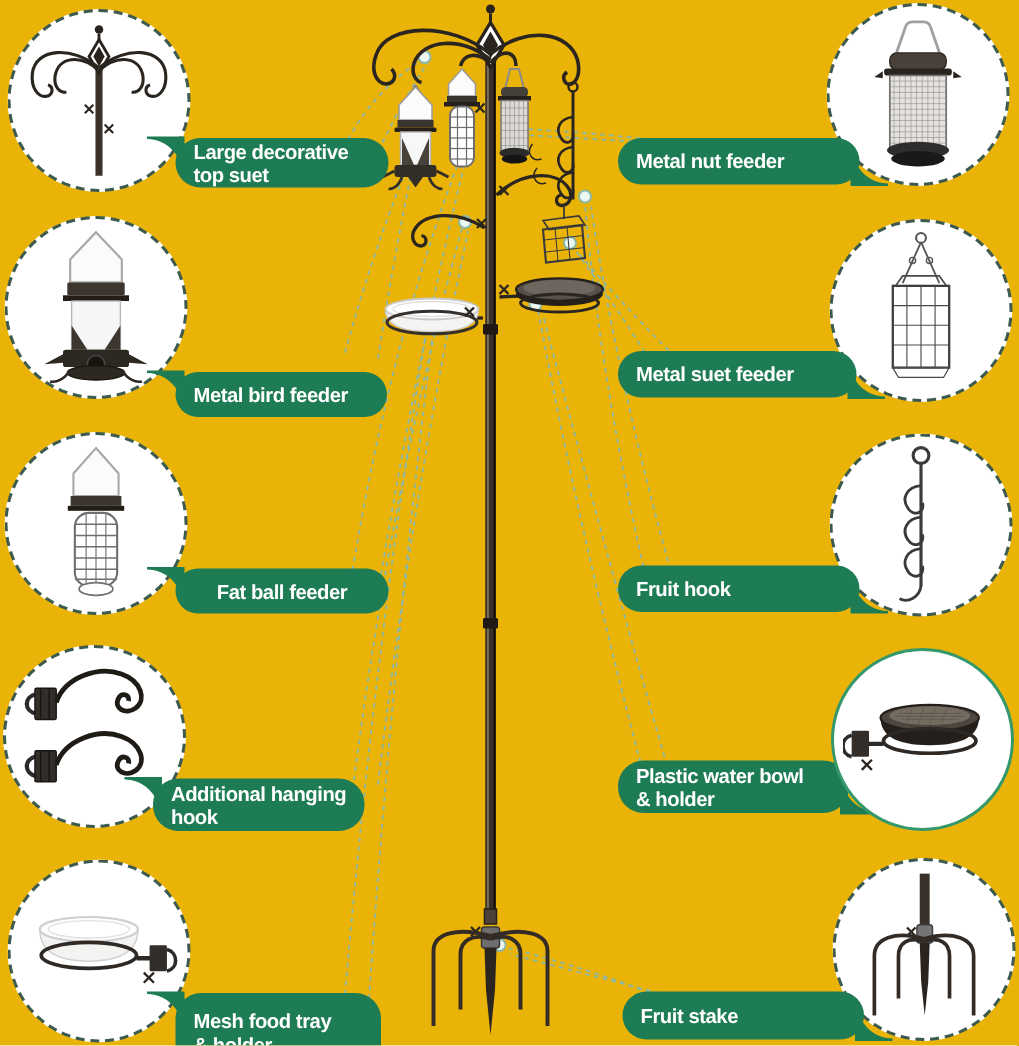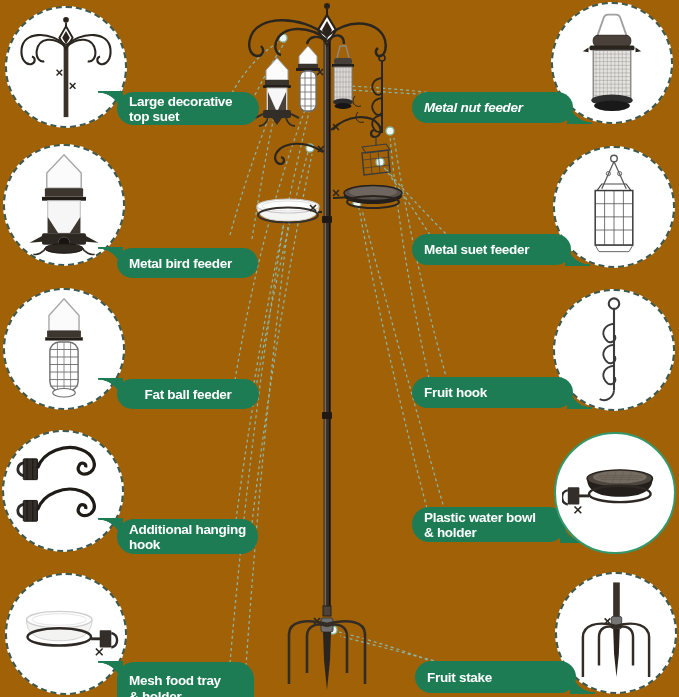--- a/index.html
+++ b/index.html
@@ -3,21 +3,21 @@
 <meta charset="utf-8">
 <style>
   :root{
     --green:#1e7c55;
     --dash:#3d5a4f;
     --solid:#35986b;
     --line:#8ab7a8;
   }
   html,body{margin:0;padding:0;background:#fff;}
   .stage{
-    position:relative;width:679px;height:697px;background:#a16207;overflow:hidden;
+    position:relative;width:679px;height:697px;background:#eab308;overflow:hidden;
     font-family:"Liberation Sans",sans-serif;
   }
   .center-art{position:absolute;left:0;top:0;width:679px;height:697px;z-index:1;}
   .banner{
     position:absolute;background:var(--green);color:#fff;font-weight:bold;
     border-radius:17px;display:flex;flex-direction:column;justify-content:center;
     padding:1px 12px 0 12px;box-sizing:border-box;z-index:3;
     font-size:13.5px;line-height:1.13;letter-spacing:-0.3px;white-space:nowrap;
   }
   .banner span{display:block;}
@@ -224,30 +224,30 @@
   <div class="banner left" style="left:117px;top:92px;width:142px;height:33px;">
     <span>Large decorative</span>
       <span>top suet</span>
   </div>
   <div class="banner left" style="left:117px;top:248px;width:141px;height:30px;">
     <span>Metal bird feeder</span>
   </div>
   <div class="banner left" style="left:117px;top:379px;width:142px;height:30px;text-align:center;">
     <span>Fat ball feeder</span>
   </div>
-  <div class="banner left" style="left:117px;top:519px;width:141px;height:35px;">
+  <div class="banner left" style="left:102px;top:519px;width:141px;height:35px;">
     <span>Additional hanging</span>
       <span>hook</span>
   </div>
   <div class="banner left" style="left:117px;top:662px;width:137px;height:52px;">
     <span>Mesh food tray</span>
       <span>&amp; holder</span>
   </div>
 
-  <div class="banner right" style="left:412px;top:92px;width:161px;height:31px;font-style:italic;">
+  <div class="banner right" style="left:412px;top:92px;width:161px;height:31px;">
     <span>Metal nut feeder</span>
   </div>
   <div class="banner right" style="left:412px;top:377px;width:161px;height:31px;">
     <span>Fruit hook</span>
   </div>
   <div class="banner right" style="left:412px;top:234px;width:159px;height:31px;">
     <span>Metal suet feeder</span>
   </div>
   <div class="banner right" style="left:412px;top:507px;width:154px;height:35px;">
     <span>Plastic water bowl</span>

